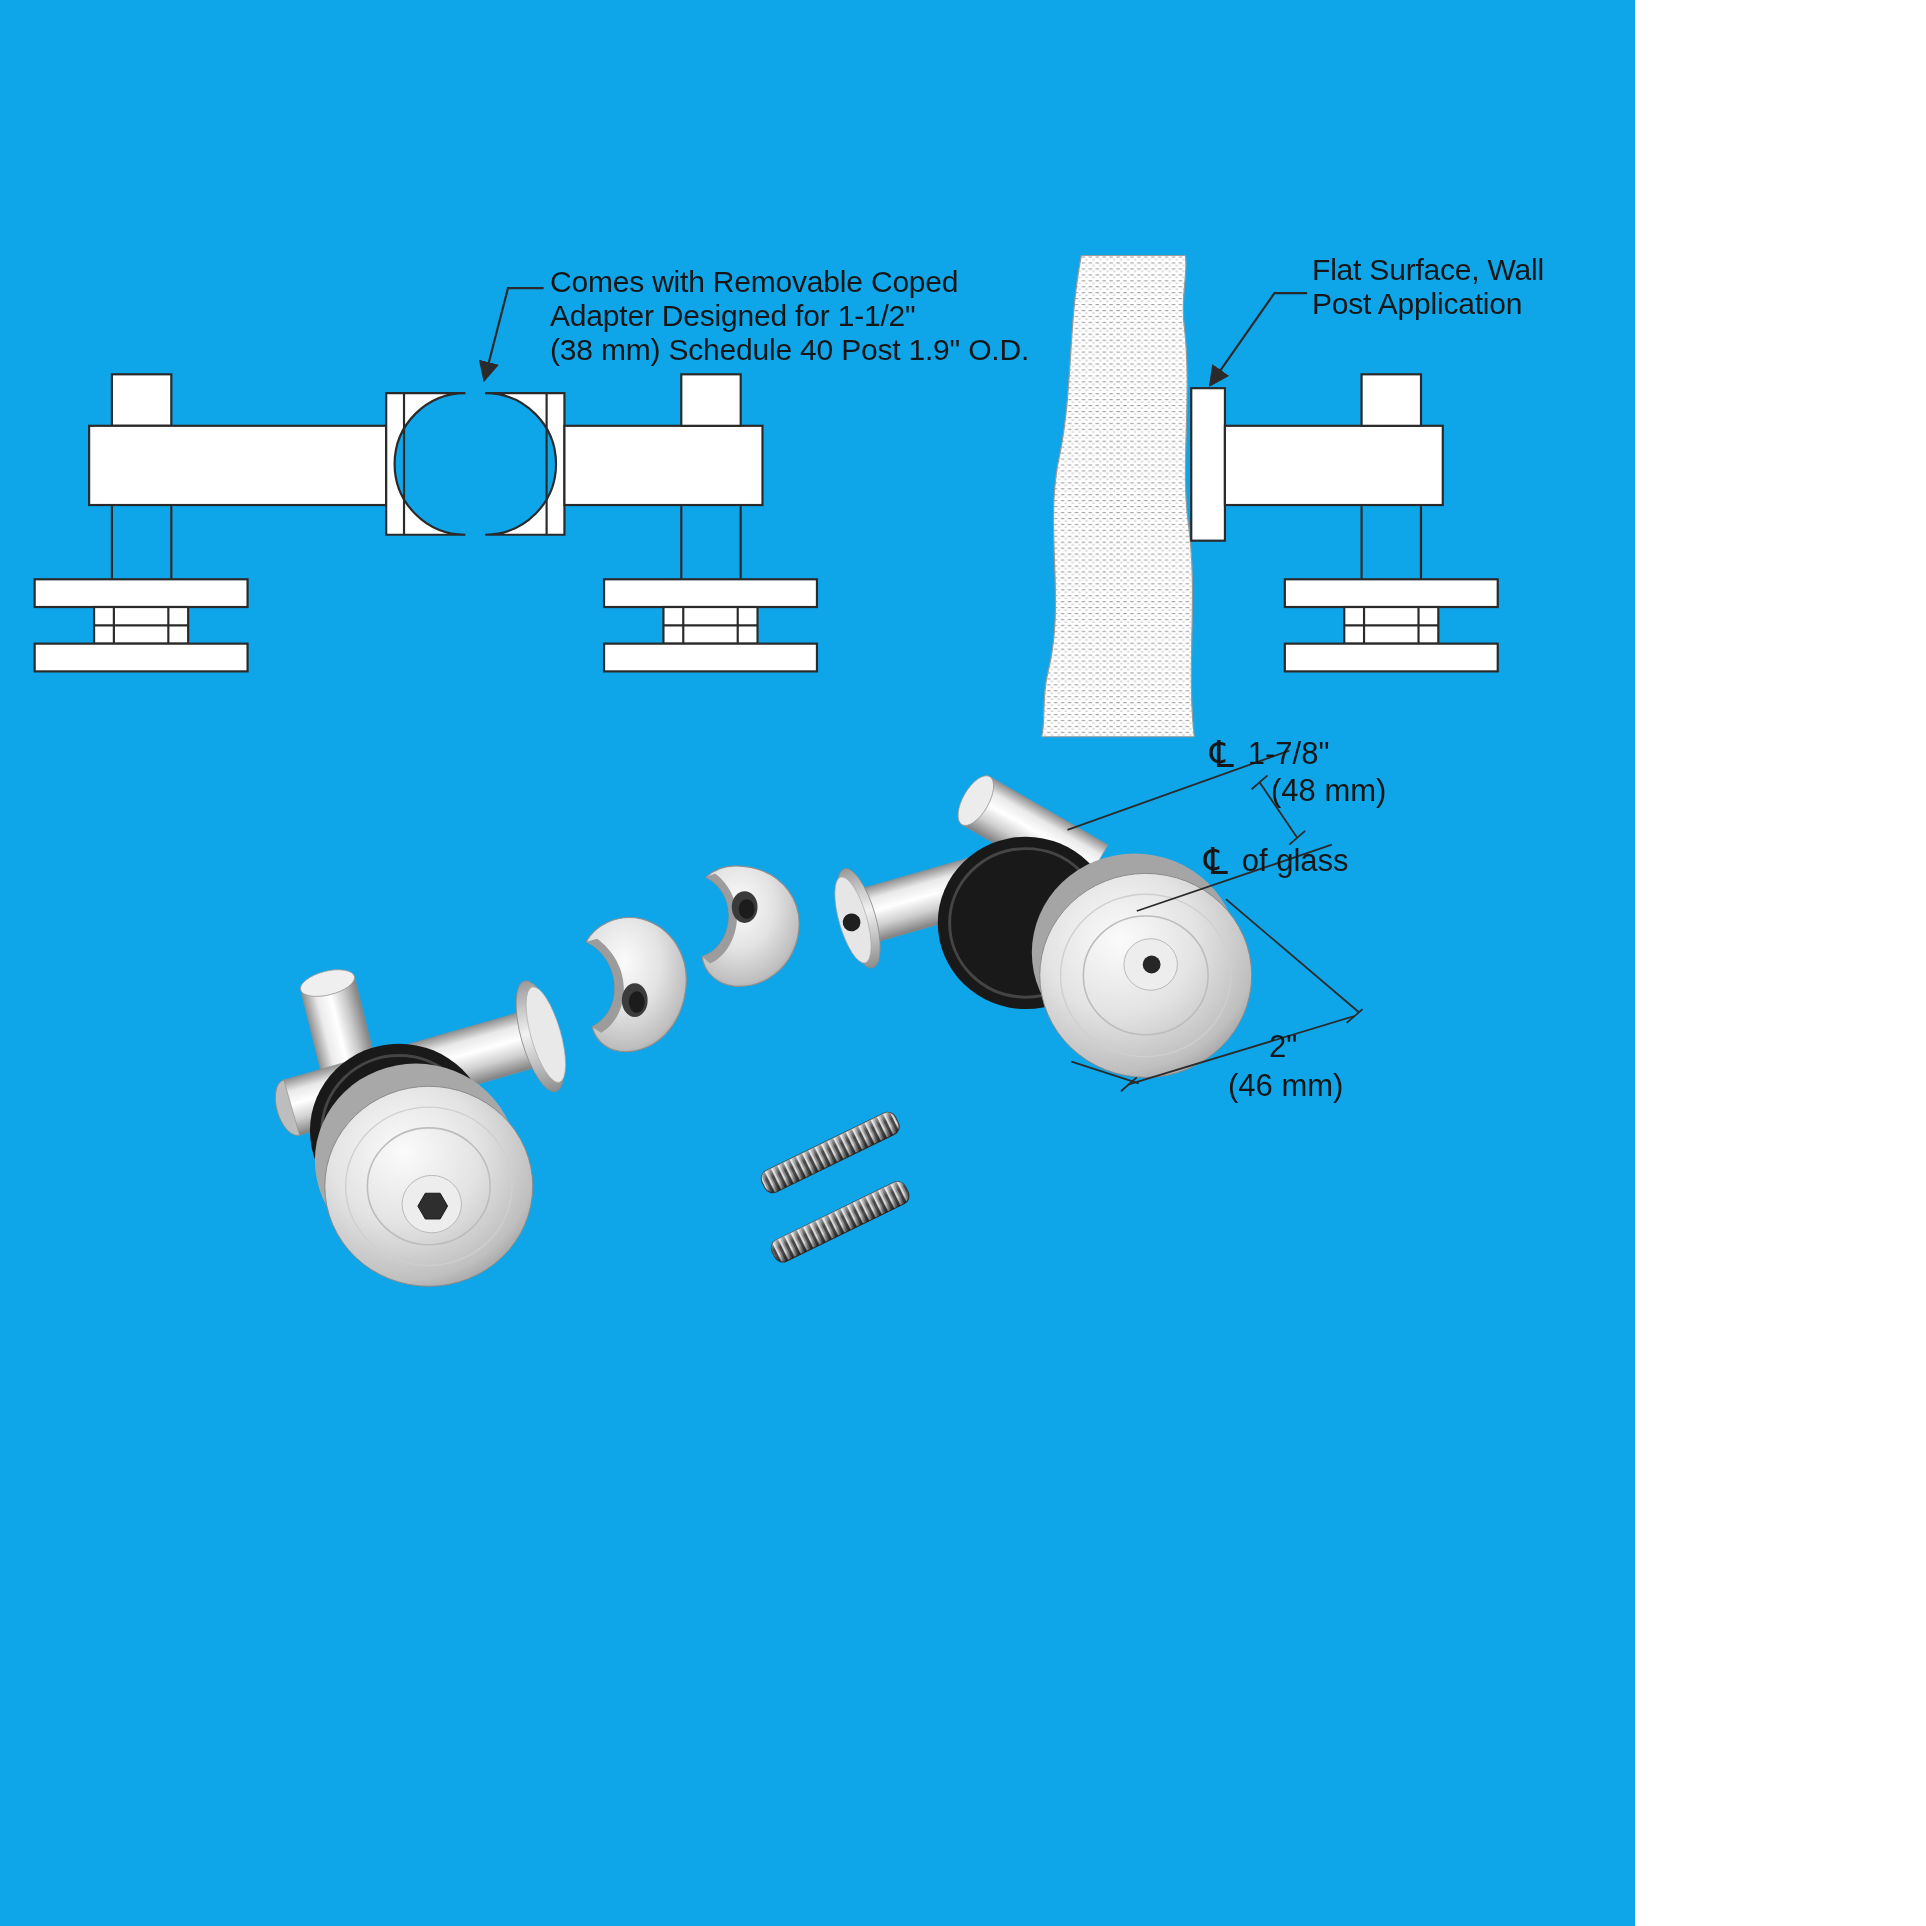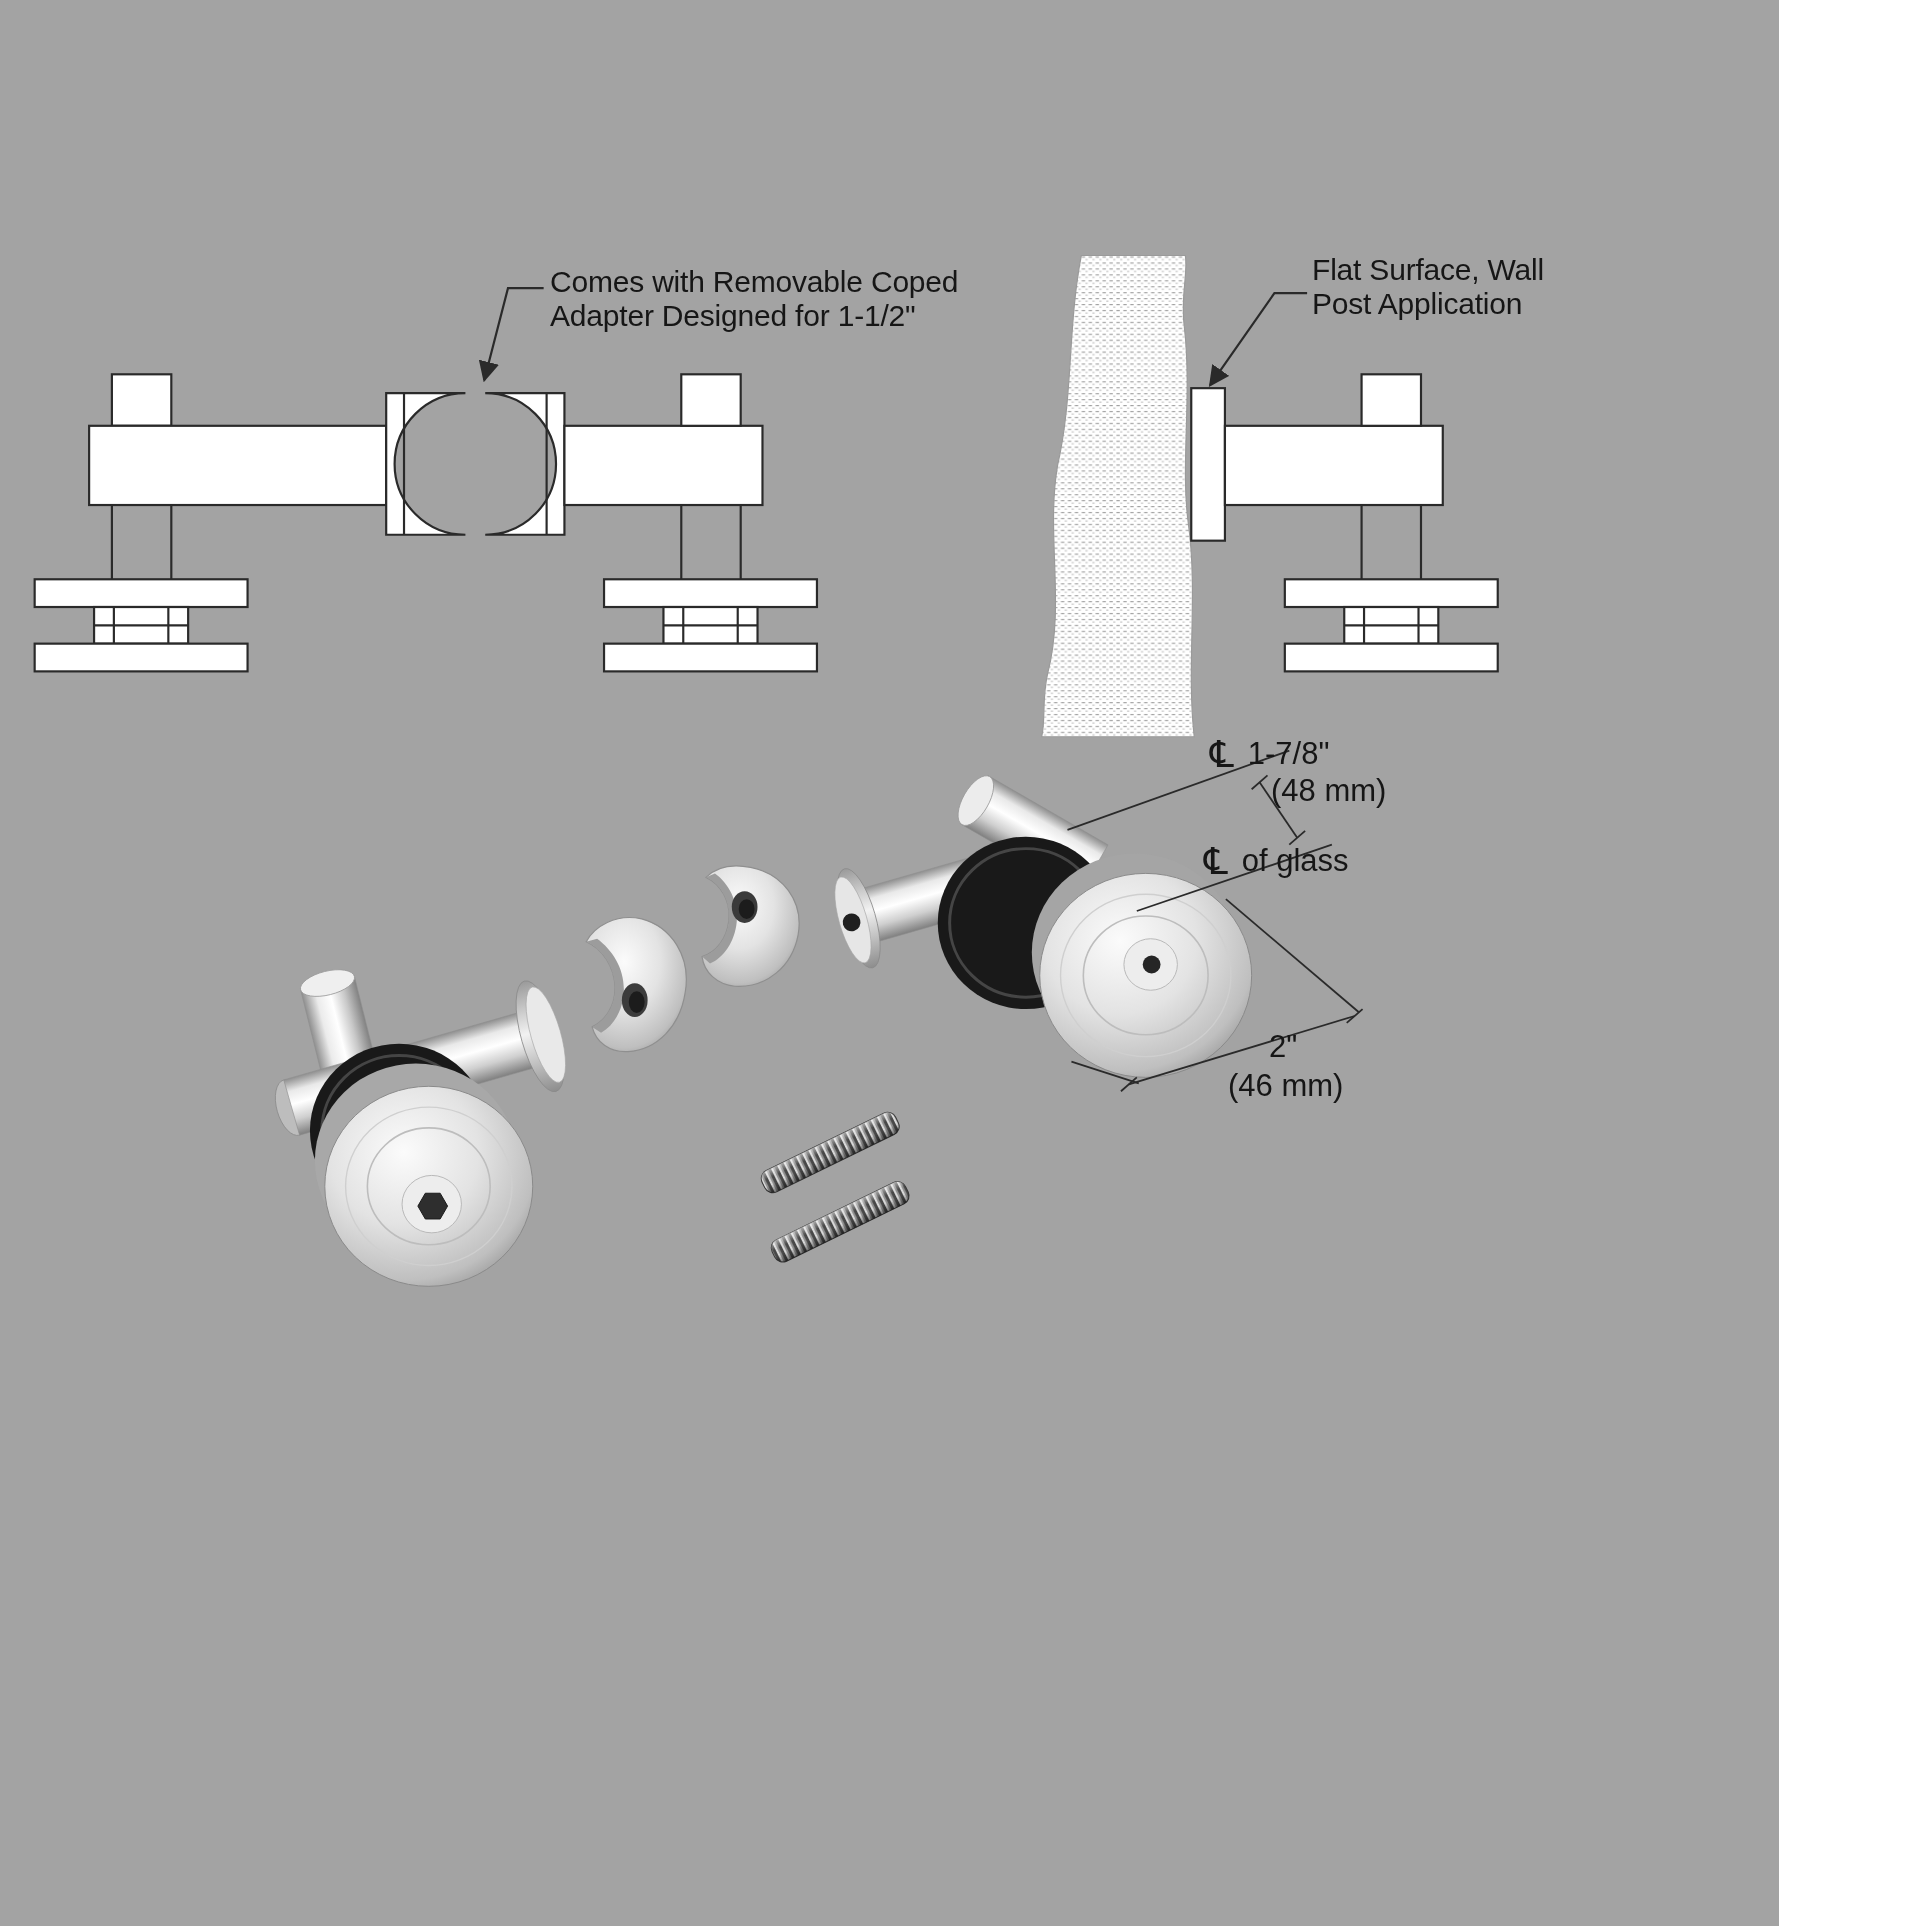--- a/index.html
+++ b/index.html
@@ -1,19 +1,19 @@
 <!DOCTYPE html>
 <html><head>
 <meta charset="utf-8">
 <style>
   html,body{margin:0;padding:0;background:#ffffff;}
   .stage{
     position:relative;
-    width:1779px;height:1927px;
-    background:#a3a3a3;
+    width:1635px;height:1927px;
+    background:#0ea5e9;
     font-family:"Liberation Sans", sans-serif;
     color:#161616;
     overflow:hidden;
   }
   .stage svg{position:absolute;left:0;top:0;}
   .t{position:absolute;white-space:nowrap;color:#161616;}
   .t30{font-size:30px;line-height:34px;letter-spacing:-0.2px;}
   .t31{font-size:31px;line-height:34px;}
   .cl{font-family:"DejaVu Sans", sans-serif;font-size:37px;vertical-align:-3px;}
   .gap{display:inline-block;width:14px;}
@@ -209,20 +209,21 @@
     <line x1="1082" y1="1072" x2="1150" y2="1094"></line>
     <line x1="1140" y1="1095" x2="1368" y2="1026"></line>
     <line x1="1132" y1="1102" x2="1148" y2="1088"></line>
     <line x1="1360" y1="1033" x2="1376" y2="1019"></line>
   </g>
 </svg>
 
 <div class="t t30" style="left:550px;top:265px">
   <div>Comes with Removable Coped</div>
   <div>Adapter Designed for 1-1/2"</div>
+  <div>(38 mm) Schedule 40 Post 1.9" O.D.</div>
 </div>
 
 <div class="t t30" style="left:1312px;top:253px">
   <div>Flat Surface, Wall</div>
   <div>Post Application</div>
 </div>
 
 <div class="t" style="left:1210px;top:733px">
   <span class="cl">℄</span><span class="gap"></span><span class="t31">1-7/8"</span>
 </div>

